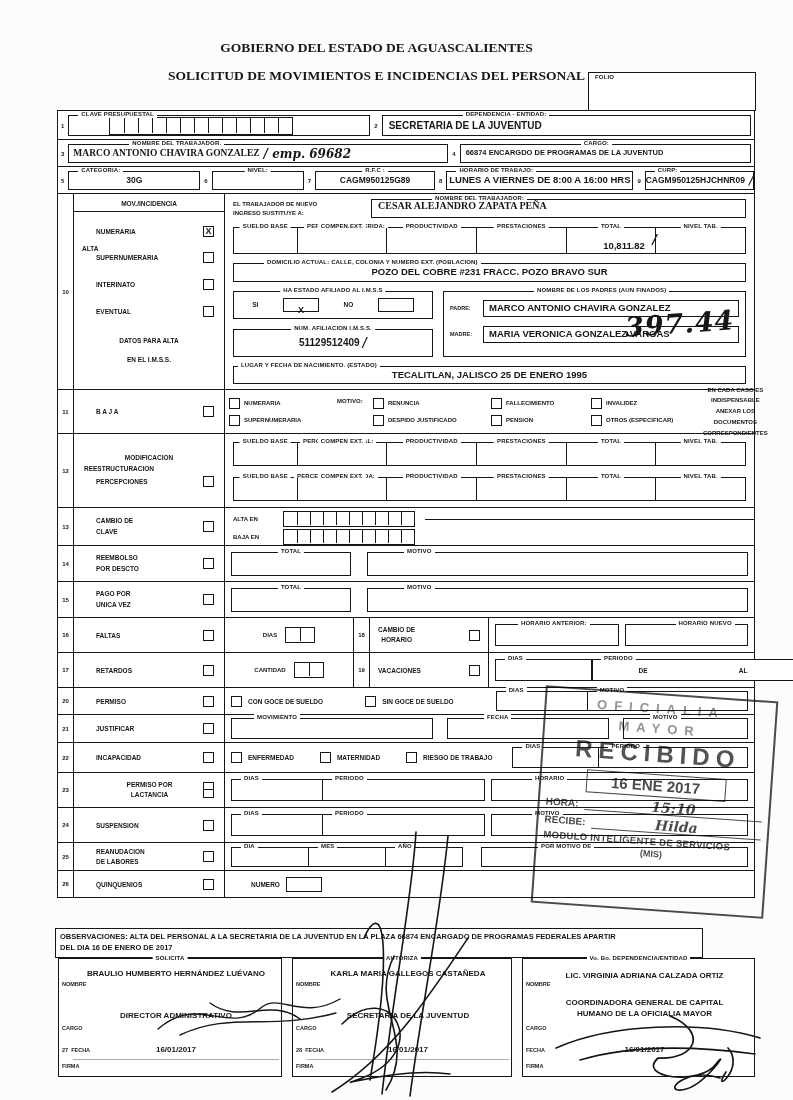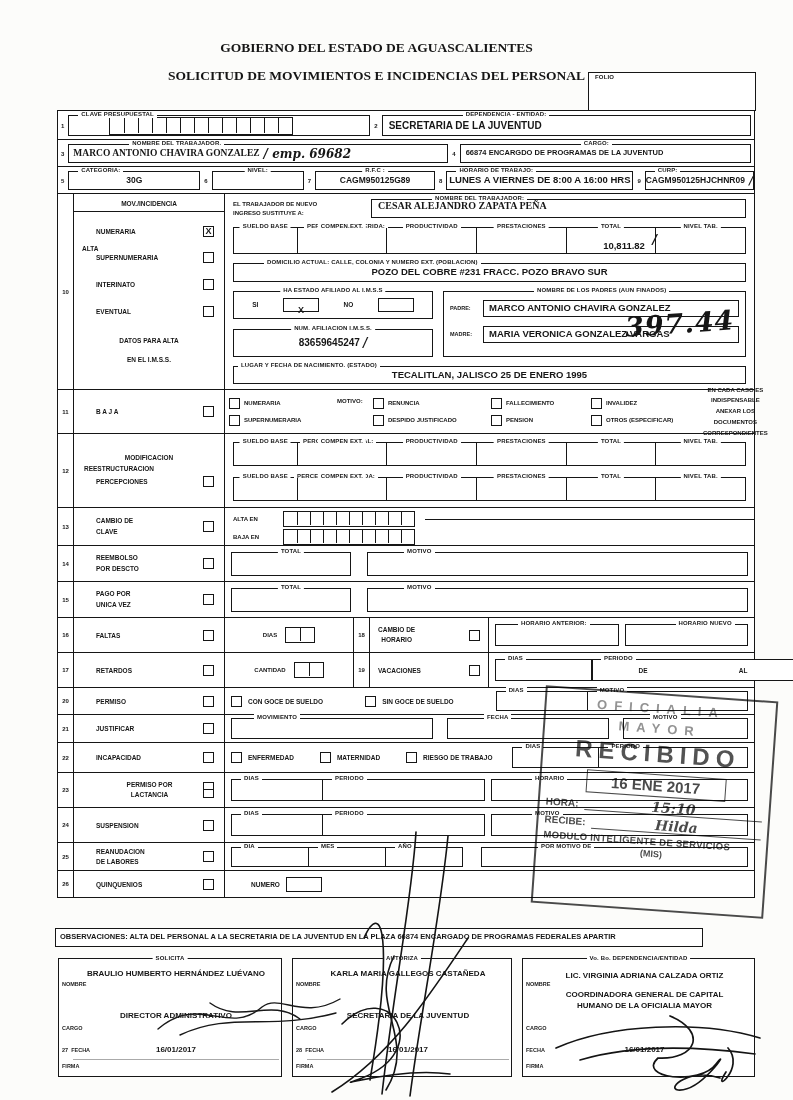--- a/index.html
+++ b/index.html
@@ -210,21 +210,21 @@
         <div style="flex:0 0 200px;display:flex;flex-direction:column;gap:10px;">
           <div class="fb" style="height:26px;display:flex;align-items:center;justify-content:space-around;padding:0 6px;">
             <span class="fl ctr">HA ESTADO AFILIADO AL I.M.S.S</span>
             <span style="font-size:6.5px;font-weight:bold;">SI</span>
             <span class="fb" style="width:34px;height:12px;display:inline-block;text-align:center;"><b style="font-size:9px;">X</b></span>
             <span style="font-size:6.5px;font-weight:bold;">NO</span>
             <span class="fb" style="width:34px;height:12px;display:inline-block;"></span>
           </div>
           <div class="fb" style="height:26px;display:flex;align-items:center;justify-content:center;gap:3px;">
             <span class="fl ctr">NUM. AFILIACION I.M.S.S.</span>
-            <span class="fv" style="font-size:10px;">83659645247</span>
+            <span class="fv" style="font-size:10px;">51129512409</span>
             <span class="hand" style="font-size:12px;">/</span>
           </div>
         </div>
         <div class="fb" style="flex:1;position:relative;padding:4px 6px 2px 6px;">
           <span class="fl" style="left:90px;">NOMBRE DE LOS PADRES (AUN FINADOS)</span>
           <div style="display:flex;align-items:center;gap:5px;margin-top:4px;">
             <span style="font-size:5.5px;font-weight:bold;flex:0 0 28px;">PADRE:</span>
             <span class="fb" style="flex:1;height:15px;display:flex;align-items:center;padding:0 5px;">
                 <span class="fv" style="font-size:9.5px;">MARCO  ANTONIO CHAVIRA GONZALEZ</span>
               </span>
@@ -701,20 +701,21 @@
     <span class="hv hand">Hilda</span>
   </div>
   <div class="mod">MODULO INTELIGENTE DE SERVICIOS</div>
   <div class="mis">(MIS)</div>
 </div>
 
 <div class="abs hand" id="amount">397.44</div>
 
 <div class="abs" id="obs">
   <div>OBSERVACIONES: ALTA DEL PERSONAL  A  LA  SECRETARIA DE  LA JUVENTUD  EN LA PLAZA  66874 ENCARGADO DE PROGRAMAS FEDERALES APARTIR</div>
+  <div>DEL DIA 16 DE ENERO DE 2017</div>
 </div>
 
 <div class="sigblock" style="left:58px;width:224px;">
   <span class="fl ctr">SOLICITA</span>
   <span class="sidel" style="top:22px;">NOMBRE</span>
   <span class="sidel" style="top:66px;">CARGO</span>
   <span class="sidel" style="top:88px;display:flex;gap:3px;">
       <b>27</b>
       <span>FECHA</span>
     </span>
@@ -740,21 +741,21 @@
   <div class="hline" style="top:100px;"></div>
 </div>
 
 <div class="sigblock" style="left:522px;width:233px;">
   <span class="fl ctr">Vo. Bo. DEPENDENCIA/ENTIDAD</span>
   <span class="sidel" style="top:22px;">NOMBRE</span>
   <span class="sidel" style="top:66px;">CARGO</span>
   <span class="sidel" style="top:88px;">FECHA</span>
   <span class="sidel" style="top:104px;">FIRMA</span>
   <div class="sname" style="top:12px;">LIC. VIRGINIA ADRIANA CALZADA ORTIZ</div>
-  <div class="scargo" style="top:30px;line-height:1.4;">
+  <div class="scargo" style="top:38px;line-height:1.4;">
     <div>COORDINADORA GENERAL DE  CAPITAL</div>
     <div>HUMANO DE LA OFICIALIA MAYOR</div>
   </div>
   <div class="sfecha">16/01/2017</div>
 </div>
 
 <svg class="sig" style="left:150px;top:985px;" width="200" height="60" viewBox="0 0 200 60">
   <g fill="none" stroke="#181818" stroke-width="1.4" stroke-linecap="round">
     <path d="M8,44 C50,8 78,52 112,22 C130,8 152,36 190,14"></path>
     <path d="M30,50 C80,26 120,46 186,28"></path>

